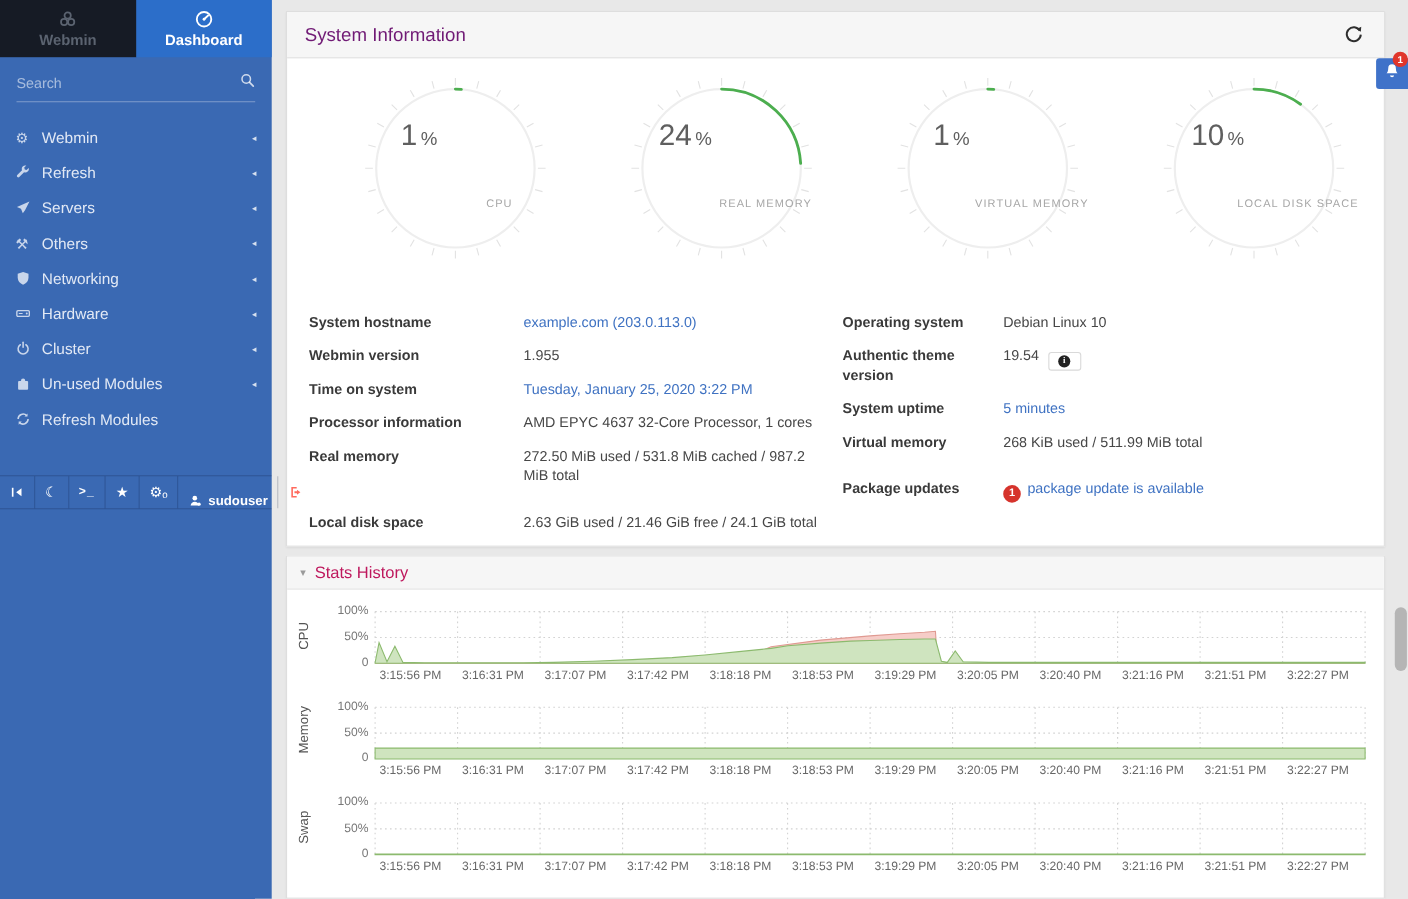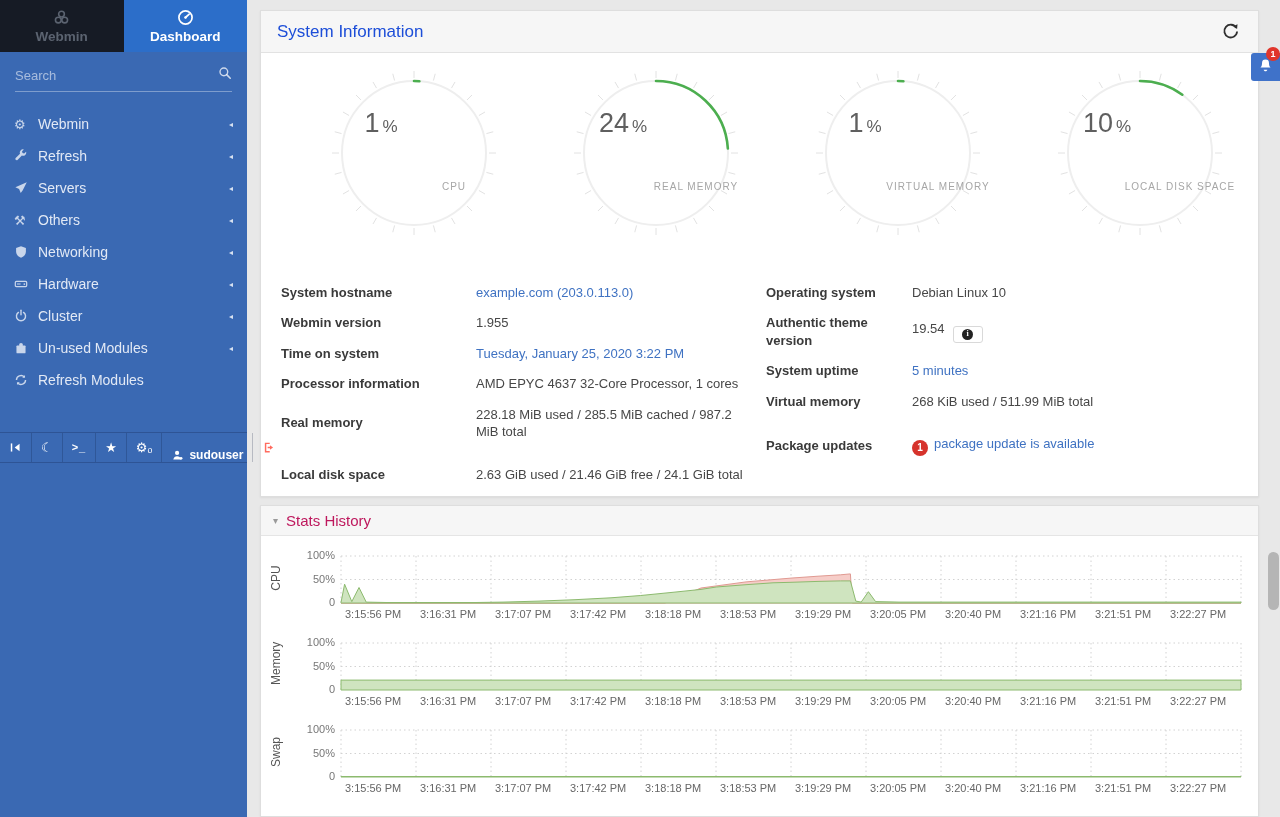--- a/index.html
+++ b/index.html
@@ -44,41 +44,41 @@
   .st-label { font-weight:bold; font-size:12px; }
 
   
   .main { position:absolute; left:247px; top:0; width:1033px; height:817px; }
 
   .card { position:absolute; background:#fff; border:1px solid #dedede;
     box-shadow:0 1px 2px rgba(0,0,0,.06); }
   .card1 { left:13px; top:10px; width:999px; height:487px; }
   .card-header { height:42px; background:#f6f6f6; border-bottom:1px solid #e2e2e2;
     display:flex; align-items:center; padding:0 16px; }
-  .card-title { font-size:17px; color:#1d4ed8; }
+  .card-title { font-size:17px; color:#701a75; }
   .refresh-btn { margin-left:auto; width:24px; height:24px; display:flex;
     align-items:center; justify-content:center; cursor:pointer; color:#2f2f2f; }
   .refresh-btn svg { width:17px; height:17px; }
 
   
   .gauges { position:absolute; left:0; top:57px; display:flex; gap:72px; padding-left:68px; }
   .gauge { position:relative; width:170px; height:170px; }
   .gauge svg { position:absolute; left:0; top:0; }
   .gauge-val { position:absolute; left:52px; top:55px; transform:translate(-50%,-50%);
     color:#5f5f5f; font-size:27px; white-space:nowrap; }
   .gauge-val .unit { font-size:17px; margin-left:3px; }
   .gauge-label { position:absolute; left:125px; top:118px; transform:translate(-50%,-50%);
     font-size:10px; letter-spacing:1px; color:#a6a6a6; white-space:nowrap; }
 
   
   .info-cols { position:absolute; left:0; top:266px; width:100%; display:flex; }
   .info-col { display:flex; flex-direction:column; }
   .info-col.left  { margin-left:20px;  width:468px; }
   .info-col.right { margin-left:17px;  width:480px; }
-  .info-row { display:flex; padding:6.5px 0; font-size:13px; line-height:1.35;align-items:center; }
+  .info-row { display:flex; padding:6.5px 0; font-size:13px; line-height:1.35; }
   .info-row.gap { margin-top:12px; }
   .info-label { color:#3a3a3a; font-weight:bold; flex:none; }
   .left  .info-label { width:195px; }
   .right .info-label { width:146px; }
   .info-value { color:#474747; }
   .info-value.link { color:#3f72c2; cursor:pointer; }
   .badge-red { display:inline-flex; align-items:center; justify-content:center;
     width:16px; height:16px; border-radius:50%; background:#d6332c; color:#fff;
     font-size:10px; font-weight:bold; margin-right:6px; vertical-align:-3px; }
   .info-btn { display:inline-flex; align-items:center; justify-content:center;
@@ -453,21 +453,21 @@
           <div class="info-row">
             <span class="info-label">Time on system</span>
             <span class="info-value link">Tuesday, January 25, 2020 3:22 PM</span>
           </div>
           <div class="info-row">
             <span class="info-label">Processor information</span>
             <span class="info-value">AMD EPYC 4637 32-Core Processor, 1 cores</span>
           </div>
           <div class="info-row">
             <span class="info-label">Real memory</span>
-            <span class="info-value">228.18 MiB used / 285.5 MiB cached / 987.2 MiB total</span>
+            <span class="info-value">272.50 MiB used / 531.8 MiB cached / 987.2 MiB total</span>
           </div>
           <div class="info-row gap">
             <span class="info-label">Local disk space</span>
             <span class="info-value">2.63 GiB used / 21.46 GiB free / 24.1 GiB total</span>
           </div>
         </div>
       <div class="info-col right" id="info-right">
           <div class="info-row">
             <span class="info-label">Operating system</span>
             <span class="info-value">Debian Linux 10</span>

